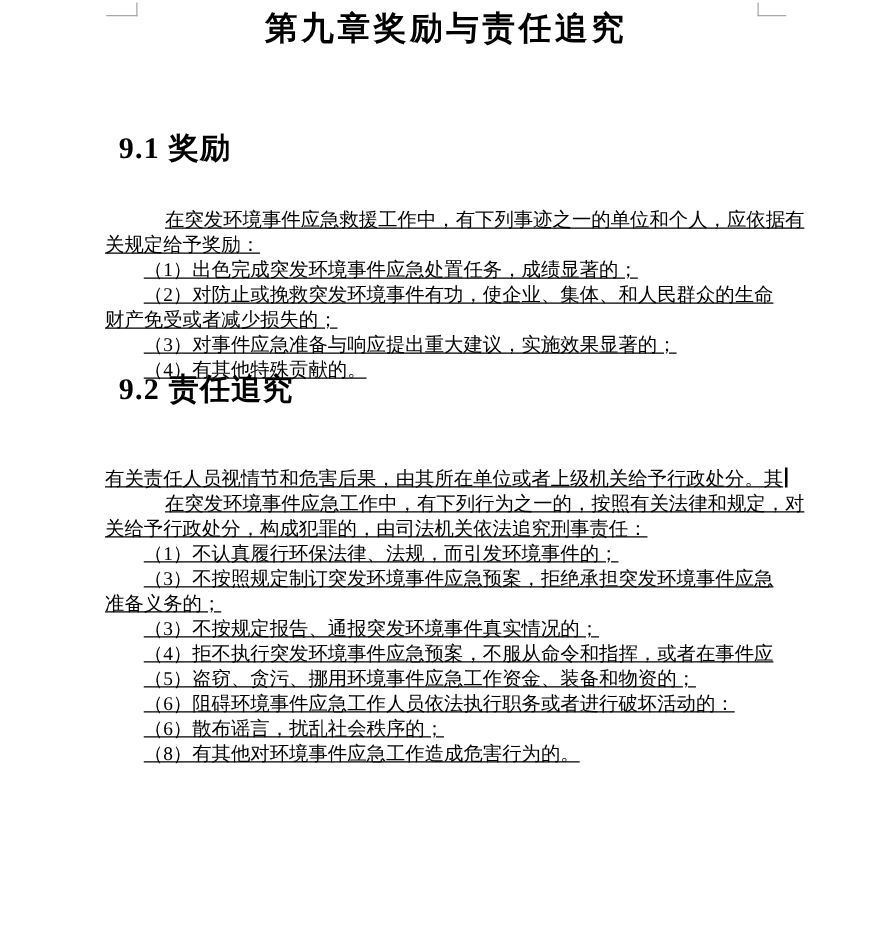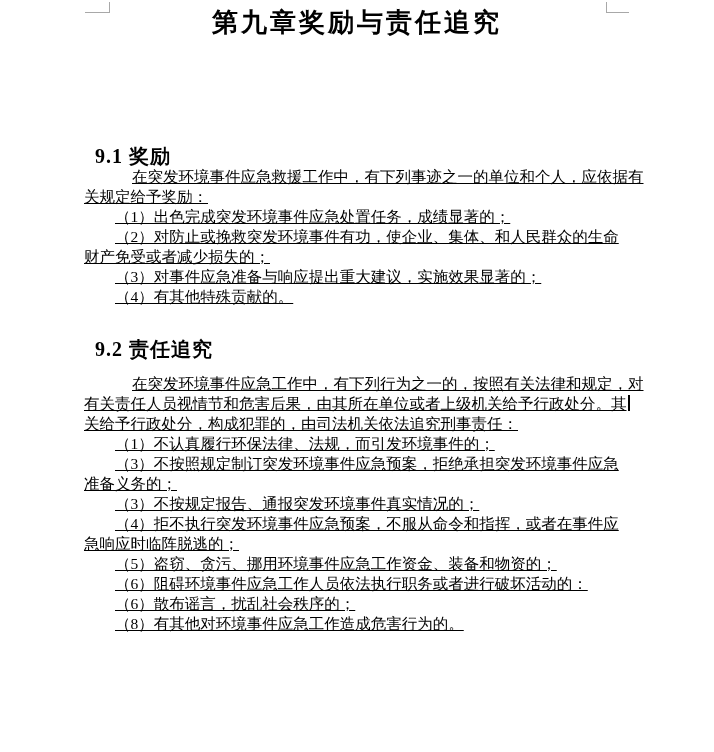--- a/index.html
+++ b/index.html
@@ -32,25 +32,24 @@
     left:0;top:7px;width:714px;
     text-align:center;
     font-size:26px;line-height:32px;
     font-weight:bold;
     letter-spacing:3px;
     white-space:nowrap;
   }
   .sec-heading{
     position:absolute;
     left:95px;
-    font-size:20px;line-height:24px;
+    font-size:24px;line-height:24px;
     font-weight:bold;
     letter-spacing:1px;
     white-space:nowrap;
-    margin-top:37px;
   }
   .sec-heading.h1{top:107px;}
   .sec-heading.h2{top:300px;}
   .body-block{
     position:absolute;
     left:84px;width:562px;
   }
   .body-block.b1{top:167px;}
   .body-block.b2{top:374px;}
   .line{
@@ -88,28 +87,27 @@
       <div class="line indent-list">（1）出色完成突发环境事件应急处置任务，成绩显著的；</div>
       <div class="line indent-list">（2）对防止或挽救突发环境事件有功，使企业、集体、和人民群众的生命</div>
       <div class="line">财产免受或者减少损失的；</div>
       <div class="line indent-list">（3）对事件应急准备与响应提出重大建议，实施效果显著的；</div>
       <div class="line indent-list">（4）有其他特殊贡献的。</div>
     </div>
 
   <div class="sec-heading h2">9.2 责任追究</div>
 
   <div class="body-block b2">
+      <div class="line">有关责任人员视情节和危害后果，由其所在单位或者上级机关给予行政处分。其<span class="caret"></span></div>
       <div class="line indent-para">在突发环境事件应急工作中，有下列行为之一的，按照有关法律和规定，对</div>
-      <div class="line">有关责任人员视情节和危害后果，由其所在单位或者上级机关给予行政处分。其<span class="caret"></span></div>
       <div class="line">关给予行政处分，构成犯罪的，由司法机关依法追究刑事责任：</div>
       <div class="line indent-list">（1）不认真履行环保法律、法规，而引发环境事件的；</div>
       <div class="line indent-list">（3）不按照规定制订突发环境事件应急预案，拒绝承担突发环境事件应急</div>
       <div class="line">准备义务的；</div>
       <div class="line indent-list">（3）不按规定报告、通报突发环境事件真实情况的；</div>
       <div class="line indent-list">（4）拒不执行突发环境事件应急预案，不服从命令和指挥，或者在事件应</div>
-      <div class="line">急响应时临阵脱逃的；</div>
       <div class="line indent-list">（5）盗窃、贪污、挪用环境事件应急工作资金、装备和物资的；</div>
       <div class="line indent-list">（6）阻碍环境事件应急工作人员依法执行职务或者进行破坏活动的：</div>
       <div class="line indent-list">（6）散布谣言，扰乱社会秩序的；</div>
       <div class="line indent-list">（8）有其他对环境事件应急工作造成危害行为的。</div>
     </div>
 
 </div>
 
 </body></html>

